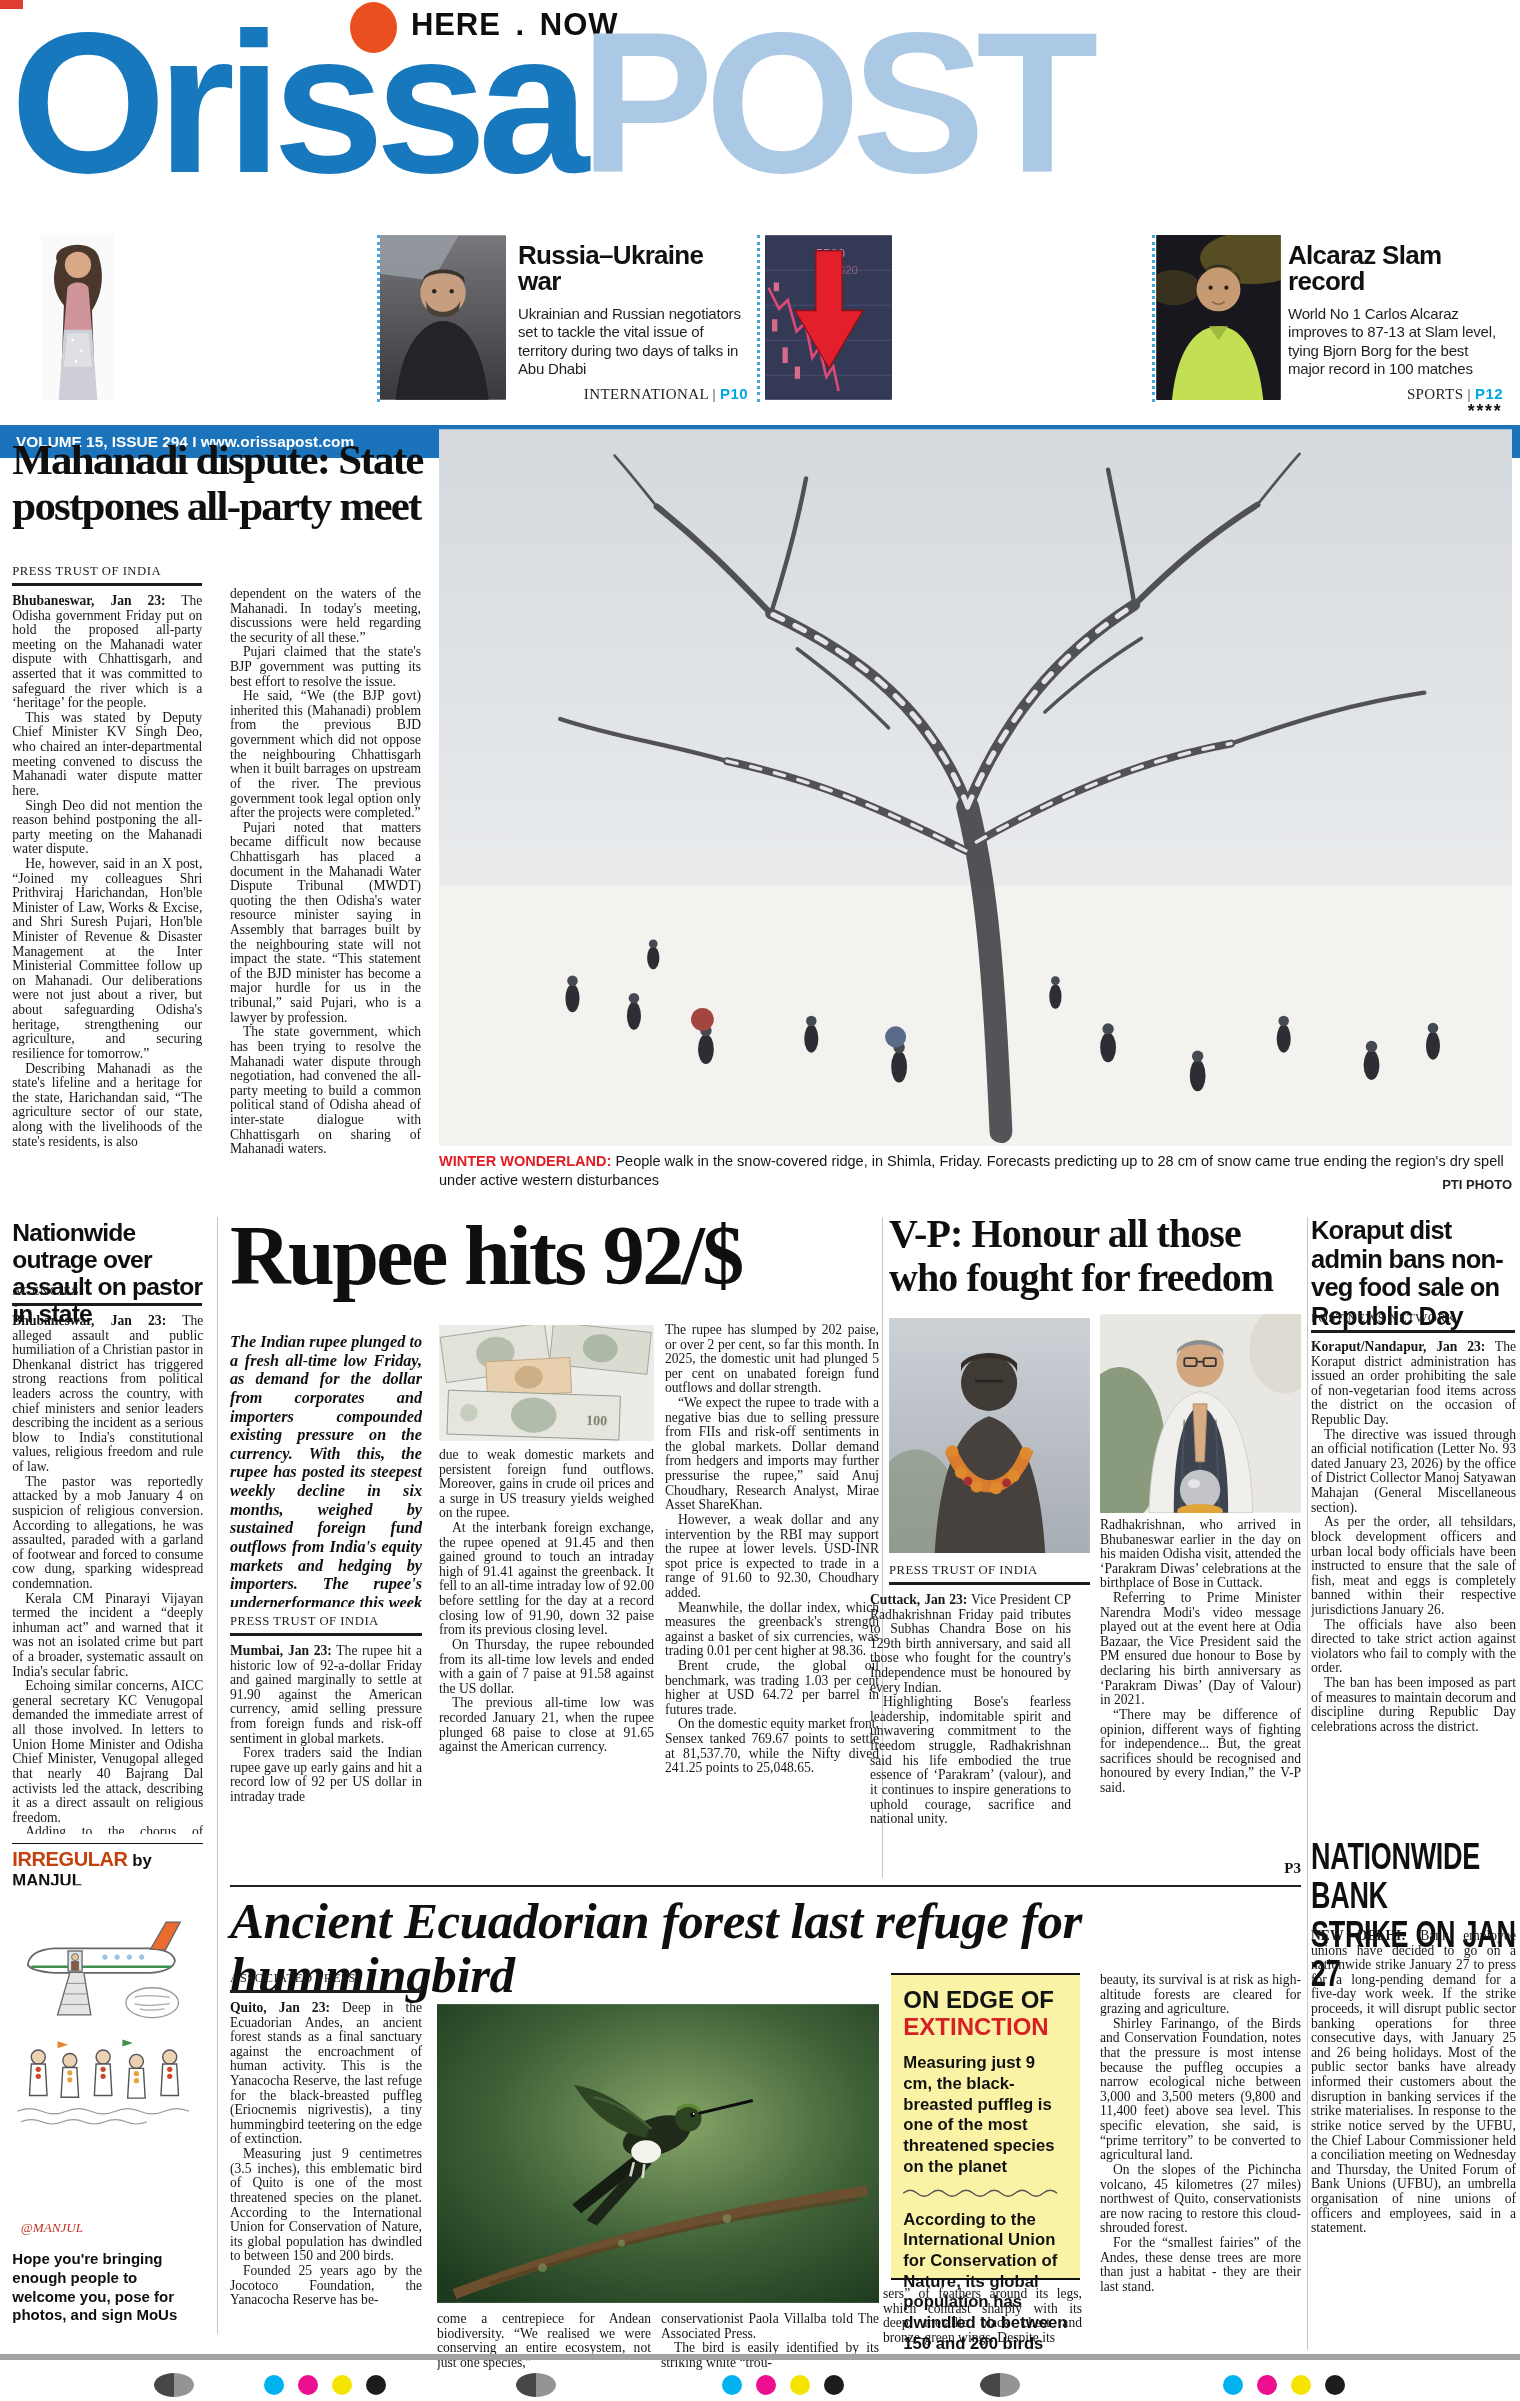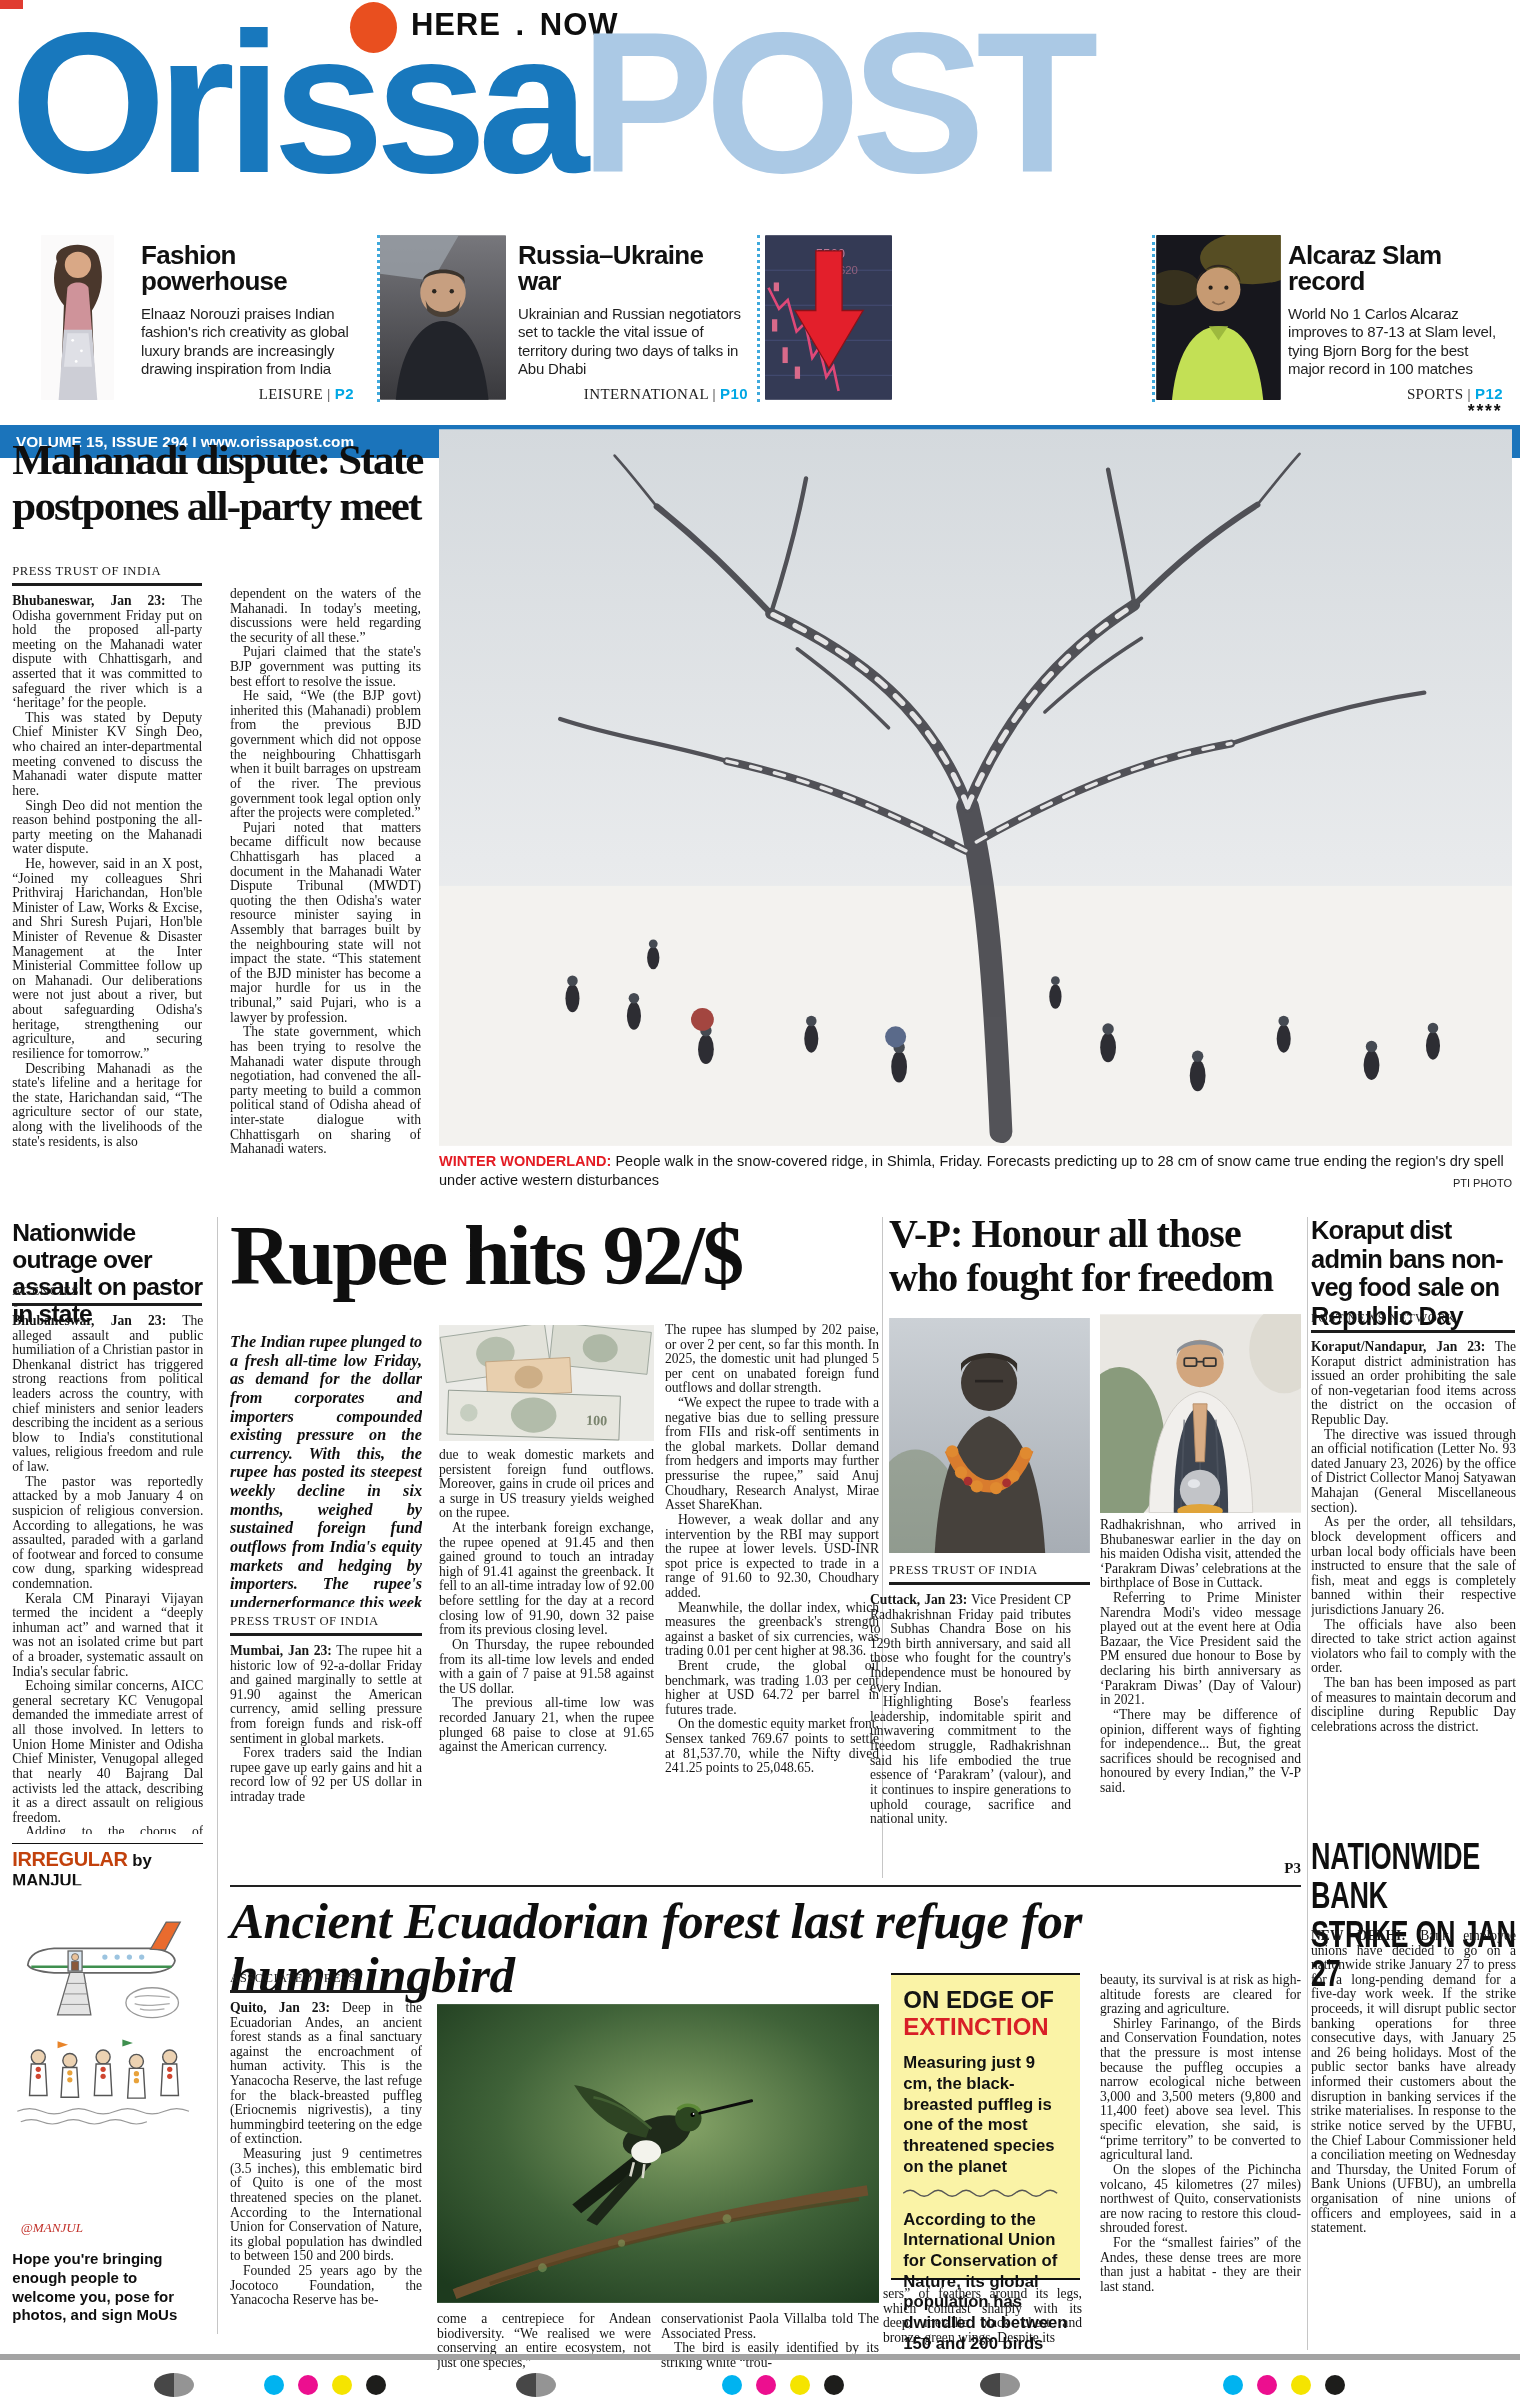--- a/index.html
+++ b/index.html
@@ -35,21 +35,21 @@
   .hl-sans{font-family:"Liberation Sans",sans-serif;font-weight:800;color:#0f0f0f;margin:0;}
   .byline{font-size:12.7px;letter-spacing:0.5px;color:#1b1b1b;border-bottom:3.1px solid #1d1d1d;
      padding-bottom:4.4px;}
   .bodycopy{font-size:13.6px;line-height:1.075;text-align:justify;color:#161616;overflow:hidden;}
   .bodycopy p{margin:0;}
   .bodycopy p + p{text-indent:13px;}
   .standfirst{font-size:16.2px;line-height:1.15;font-style:italic;font-weight:bold;
      text-align:justify;color:#101010;overflow:hidden;}
   .caption{font-family:"Liberation Sans",sans-serif;font-size:14.5px;line-height:1.3;color:#151515;}
   .caption .label{color:#e31b23;font-weight:bold;}
-  .credit{font-family:"Liberation Sans",sans-serif;font-weight:normal;font-size:11px;color:#222;}
+  .credit{font-family:"Liberation Sans",sans-serif;font-weight:bold;font-size:13px;color:#222;}
   .vline{background:#c6c6c6;width:0.9px;}
   .hrule{background:#222;}
   
   .cartoon-head{border-top:1.3px solid #111;border-bottom:2.6px solid #111;padding:4.4px 0 5.3px 0;
      font-family:"Liberation Sans",sans-serif;}
   .cartoon-head .t1{color:#c2410c;font-weight:800;font-size:20px;letter-spacing:-0.4px;}
   .cartoon-head .t2{color:#111;font-weight:800;font-size:16.7px;}
   .cartoon-caption{font-family:"Liberation Sans",sans-serif;font-weight:bold;font-size:15px;
      line-height:1.25;color:#0e0e0e;}
   
@@ -89,27 +89,20 @@
         <rect width="83" height="188" fill="#fbfafa"></rect>
         <path d="M18,30 C10,10 60,2 66,26 C74,52 66,74 58,86 L62,188 L22,188 L26,80 C14,66 12,48 18,30Z" fill="#4a372c"></path>
         <circle cx="42" cy="34" r="15" fill="#d9a886"></circle>
         <path d="M30,60 C34,52 50,52 54,60 L58,110 L26,110Z" fill="#cf939a"></path>
         <path d="M26,108 L58,108 L64,188 L20,188Z" fill="#cdced6"></path>
         <path d="M30,112 L54,112 L58,150 L26,150Z" fill="#dfe0e6"></path>
         <circle cx="36" cy="120" r="1.6" fill="#fff"></circle>
         <circle cx="46" cy="132" r="1.6" fill="#fff"></circle>
         <circle cx="40" cy="144" r="1.6" fill="#fff"></circle>
       </svg>
-  </div>
-  <div class="abs" style="left:141px;top:242px;width:213px;height:163px;">
-    <div class="teaser-hl">Fashion powerhouse</div>
-    <div class="teaser-body">Elnaaz Norouzi praises Indian fashion's rich creativity as global luxury brands are increasingly drawing inspiration from India</div>
-    <div class="teaser-sec">
-      <span>LEISURE</span> | <span class="page">P2</span>
-    </div>
   </div>
 
   <div class="abs teaser-photo" style="left:380px;top:235px;width:126px;height:165px;">
     <svg width="126" height="165" viewBox="0 0 144 188">
         <defs>
           <linearGradient id="zb" x1="0" y1="0" x2="0" y2="1">
             <stop offset="0" stop-color="#77777c"></stop>
             <stop offset="1" stop-color="#39393d"></stop>
           </linearGradient>
         </defs>

